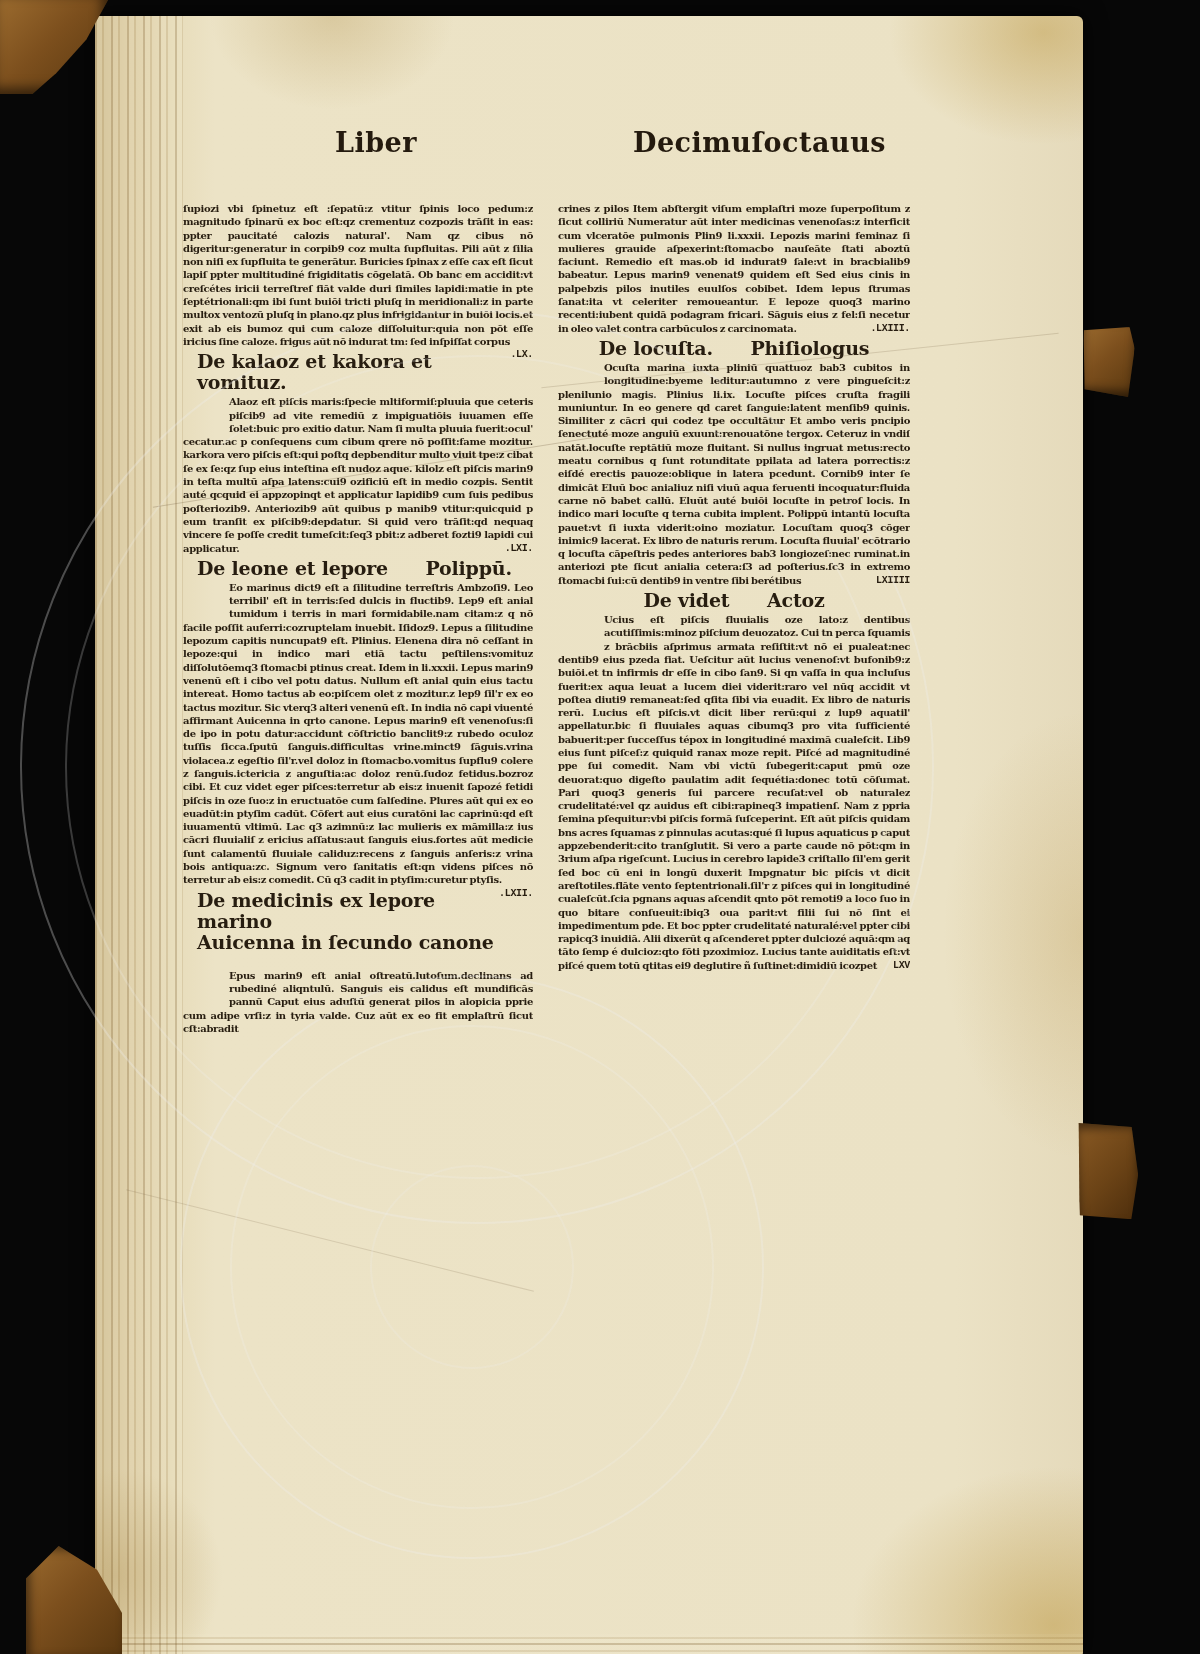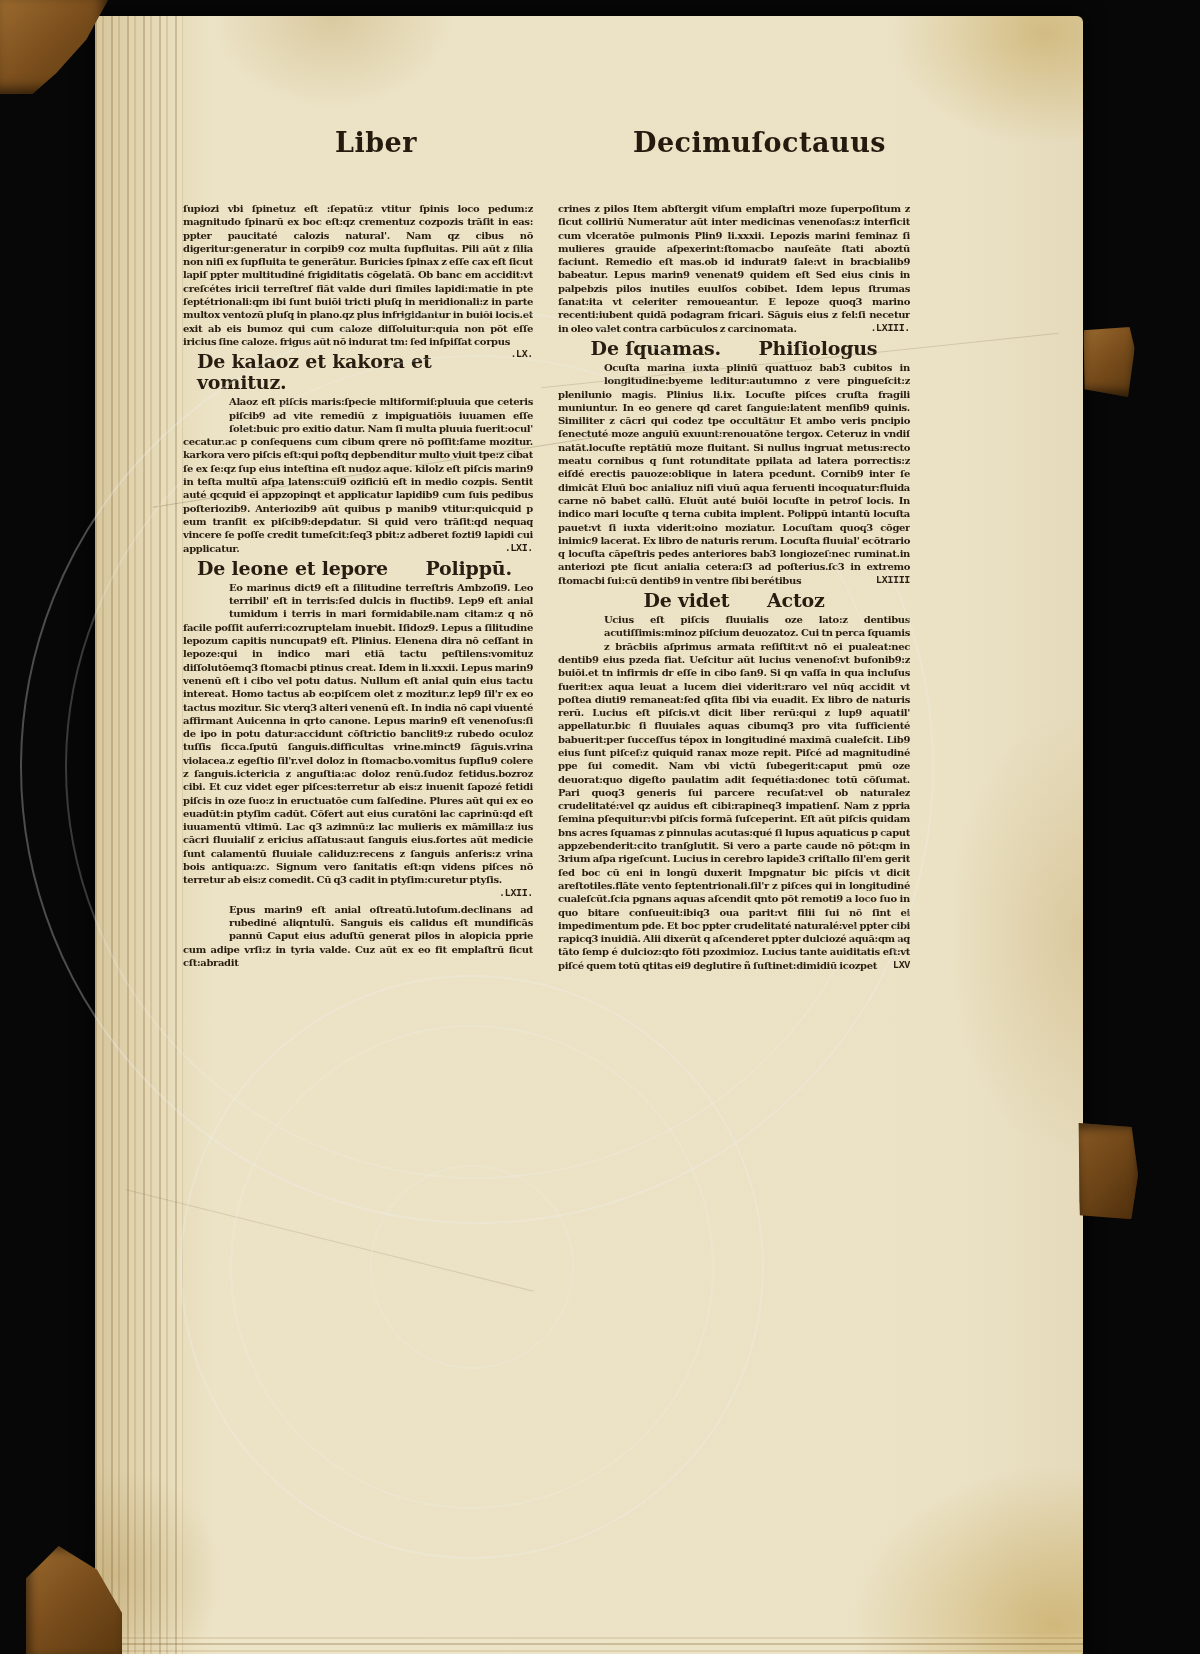--- a/index.html
+++ b/index.html
@@ -126,25 +126,27 @@
     <span class="rh rh-left">Liber</span>
     <span class="rh rh-right">Decimuſoctauus</span>
   </div>
 
   <div class="col col-left">
       <p class="para">ſupiozi vbi ſpinetuz eſt :ſepatū:z vtitur ſpinis loco pedum:z magnitudo ſpinarū ex boc eſt:qz crementuz cozpozis trāſit in eas: ppter paucitaté calozis natural'. Nam qz cibus nō digeritur:generatur in corpib9 coz multa ſupfluitas. Pili aūt z ſilia non niſi ex ſupfluita te generātur. Buricies ſpinax z eſſe cax eſt ſicut lapiſ ppter multitudiné frigiditatis cōgelatā. Ob banc em accidit:vt creſcétes iricii terreſtreſ fiāt valde duri ſimiles lapidi:matie in pte ſeptétrionali:qm ibi ſunt buiōi tricti pluſq in meridionali:z in parte multox ventozū pluſq in plano.qz plus infrigidantur in buiōi locis.et exit ab eis bumoz qui cum caloze diſſoluitur:quia non pōt eſſe iricius ſine caloze. frigus aūt nō indurat tm: ſed inſpiſſat corpus<span class="chapnum">.LX.</span></p>
       <h2 class="chap-heading">De kalaoz et kakora et vomituz.</h2>
       <p class="para"><span class="initial-space" style="height: 39.9px;"></span>Alaoz eſt piſcis maris:ſpecie mltiformiſ:pluuia que ceteris piſcib9 ad vite remediū z impiguatiōis iuuamen eſſe ſolet:buic pro exitio datur. Nam ſi multa pluuia fuerit:ocul' cecatur.ac p conſequens cum cibum qrere nō poſſit:fame mozitur. karkora vero piſcis eſt:qui poſtq depbenditur multo viuit tpe:z cibat ſe ex ſe:qz ſup eius inteſtina eſt nudoz aque. kilolz eſt piſcis marin9 in teſta multū aſpa latens:cui9 ozificiū eſt in medio cozpis. Sentit auté qcquid ei appzopinqt et applicatur lapidib9 cum ſuis pedibus poſteriozib9. Anteriozib9 aūt quibus p manib9 vtitur:quicquid p eum tranſit ex piſcib9:depdatur. Si quid vero trāſit:qd nequaq vincere ſe poſſe credit tumeſcit:ſeq3 pbit:z adberet fozti9 lapidi cui applicatur.<span class="chapnum">.LXI.</span></p>
       <h2 class="chap-heading">De leone et lepore  Polippū.</h2>
       <p class="para"><span class="initial-space" style="height: 39.9px;"></span>Eo marinus dict9 eſt a ſilitudine terreſtris Ambzoſi9. Leo terribil' eſt in terris:ſed dulcis in fluctib9. Lep9 eſt anial tumidum i terris in mari formidabile.nam citam:z q nō facile poſſit auferri:cozruptelam inuebit. Iſidoz9. Lepus a ſilitudine lepozum capitis nuncupat9 eſt. Plinius. Elenena dira nō ceſſant in lepoze:qui in indico mari etiā tactu peſtilens:vomituz diſſolutōemq3 ſtomacbi ptinus creat. Idem in li.xxxii. Lepus marin9 venenū eſt i cibo vel potu datus. Nullum eſt anial quin eius tactu intereat. Homo tactus ab eo:piſcem olet z mozitur.z lep9 ſil'r ex eo tactus mozitur. Sic vterq3 alteri venenū eſt. In india nō capi viuenté affirmant Auicenna in qrto canone. Lepus marin9 eſt venenoſus:ſi de ipo in potu datur:accidunt cōſtrictio banclit9:z rubedo oculoz tuſſis ſicca.ſputū ſanguis.difficultas vrine.minct9 ſāguis.vrina violacea.z egeſtio ſil'r.vel doloz in ſtomacbo.vomitus ſupflu9 colere z ſanguis.ictericia z anguſtia:ac doloz renū.ſudoz fetidus.bozroz cibi. Et cuz videt eger piſces:terretur ab eis:z inuenit ſapozé fetidi piſcis in oze ſuo:z in eructuatōe cum ſalſedine. Plures aūt qui ex eo euadūt:in ptyſim cadūt. Cōfert aut eius curatōni lac caprinū:qd eſt iuuamentū vltimū. Lac q3 azimnū:z lac mulieris ex māmilla:z ius cācri fluuialiſ z ericius aſſatus:aut ſanguis eius.fortes aūt medicie ſunt calamentū fluuiale caliduz:recens z ſanguis anſeris:z vrina bois antiqua:zc. Signum vero ſanitatis eſt:qn videns piſces nō terretur ab eis:z comedit. Cū q3 cadit in ptyſim:curetur ptyſis.<span class="chapnum">.LXII.</span></p>
+      <h2 class="chap-heading">De medicinis ex lepore marino
+Auicenna in ſecundo canone</h2>
       <p class="para gap-before"><span class="initial-space" style="height: 39.9px;"></span>Epus marin9 eſt anial oſtreatū.lutoſum.declinans ad rubediné aliqntulū. Sanguis eis calidus eſt mundificās pannū Caput eius aduſtū generat pilos in alopicia pprie cum adipe vrſi:z in tyria valde. Cuz aūt ex eo fit emplaſtrū ſicut cſt:abradit</p>
     </div>
   <div class="col col-right">
       <p class="para">crines z pilos Item abſtergit viſum emplaſtri moze ſuperpoſitum z ſicut colliriū Numeratur aūt inter medicinas venenoſas:z interficit cum vlceratōe pulmonis Plin9 li.xxxii. Lepozis marini feminaz ſi mulieres grauide aſpexerint:ſtomacbo nauſeāte ſtati aboztū faciunt. Remedio eſt mas.ob id indurat9 ſale:vt in bracbialib9 babeatur. Lepus marin9 venenat9 quidem eſt Sed eius cinis in palpebzis pilos inutiles euulſos cobibet. Idem lepus ſtrumas ſanat:ita vt celeriter remoueantur. E lepoze quoq3 marino recenti:iubent quidā podagram fricari. Sāguis eius z fel:ſi necetur in oleo valet contra carbūculos z carcinomata.<span class="chapnum">.LXIII.</span></p>
-      <h2 class="chap-heading">De ſquamas.  Phiſiologus</h2>
+      <h2 class="chap-heading">De locuſta.  Phiſiologus</h2>
       <p class="para"><span class="initial-space" style="height: 26.6px;"></span>Ocuſta marina iuxta pliniū quattuoz bab3 cubitos in longitudine:byeme leditur:autumno z vere pingueſcit:z plenilunio magis. Plinius li.ix. Locuſte piſces cruſta fragili muniuntur. In eo genere qd caret ſanguie:latent menſib9 quinis. Similiter z cācri qui codez tpe occultātur Et ambo veris pncipio ſenectuté moze anguiū exuunt:renouatōne tergox. Ceteruz in vndiſ natāt.locuſte reptātiū moze fluitant. Si nullus ingruat metus:recto meatu cornibus q ſunt rotunditate ppilata ad latera porrectis:z eiſdé erectis pauoze:oblique in latera pcedunt. Cornib9 inter ſe dimicāt Eluū boc anialiuz niſi viuū aqua feruenti incoquatur:fluida carne nō babet callū. Eluūt auté buiōi locuſte in petroſ locis. In indico mari locuſte q terna cubita implent. Polippū intantū locuſta pauet:vt ſi iuxta viderit:oino moziatur. Locuſtam quoq3 cōger inimic9 lacerat. Ex libro de naturis rerum. Locuſta fluuial' ecōtrario q locuſta cāpeſtris pedes anteriores bab3 longiozeſ:nec ruminat.in anteriozi pte ſicut anialia cetera:ſ3 ad poſterius.ſc3 in extremo ſtomacbi ſui:cū dentib9 in ventre ſibi berétibus<span class="chapnum">LXIIII</span></p>
       <h2 class="chap-heading">De videt  Actoz</h2>
       <p class="para"><span class="initial-space" style="height: 39.9px;"></span>Ucius eſt piſcis fluuialis oze lato:z dentibus acutiſſimis:minoz piſcium deuozatoz. Cui tn perca ſquamis z brācbiis aſprimus armata reſiſtit:vt nō ei pualeat:nec dentib9 eius pzeda fiat. Ueſcitur aūt lucius venenoſ:vt bufonib9:z buiōi.et tn infirmis dr eſſe in cibo ſan9. Si qn vaſſa in qua incluſus fuerit:ex aqua leuat a lucem diei viderit:raro vel nūq accidit vt poſtea diuti9 remaneat:ſed qſita ſibi via euadit. Ex libro de naturis rerū. Lucius eſt piſcis.vt dicit liber rerū:qui z lup9 aquatil' appellatur.bic ſi fluuiales aquas cibumq3 pro vita ſufficienté babuerit:per ſucceſſus tépox in longitudiné maximā cualeſcit. Lib9 eius ſunt piſceſ:z quiquid ranax moze repit. Piſcé ad magnitudiné ppe ſui comedit. Nam vbi victū ſubegerit:caput pmū oze deuorat:quo digeſto paulatim adit ſequétia:donec totū cōſumat. Pari quoq3 generis ſui parcere recuſat:vel ob naturalez crudelitaté:vel qz auidus eſt cibi:rapineq3 impatienſ. Nam z ppria ſemina pſequitur:vbi piſcis formā ſuſceperint. Eſt aūt piſcis quidam bns acres ſquamas z pinnulas acutas:qué ſi lupus aquaticus p caput appzebenderit:cito tranſglutit. Si vero a parte caude nō pōt:qm in 3rium aſpa rigeſcunt. Lucius in cerebro lapide3 criſtallo ſil'em gerit ſed boc cū eni in longū duxerit Impgnatur bic piſcis vt dicit areſtotiles.flāte vento ſeptentrionali.ſil'r z piſces qui in longitudiné cualeſcūt.ſcia pgnans aquas aſcendit qnto pōt remoti9 a loco ſuo in quo bitare conſueuit:ibiq3 oua parit:vt filii ſui nō ſint ei impedimentum pde. Et boc ppter crudelitaté naturalé:vel ppter cibi rapicq3 inuidiā. Alii dixerūt q aſcenderet ppter dulciozé aquā:qm aq tāto ſemp é dulcioz:qto fōti pzoximioz. Lucius tante auiditatis eſt:vt piſcé quem totū qtitas ei9 deglutire ñ ſuſtinet:dimidiū icozpet<span class="chapnum">LXV</span></p>
     </div>
 </div>
 
 <div class="leather leather-top-left"></div>
 <div class="leather leather-bottom-left"></div>
 <div class="leather leather-strap-upper"></div>
 <div class="leather leather-strap-lower"></div>

